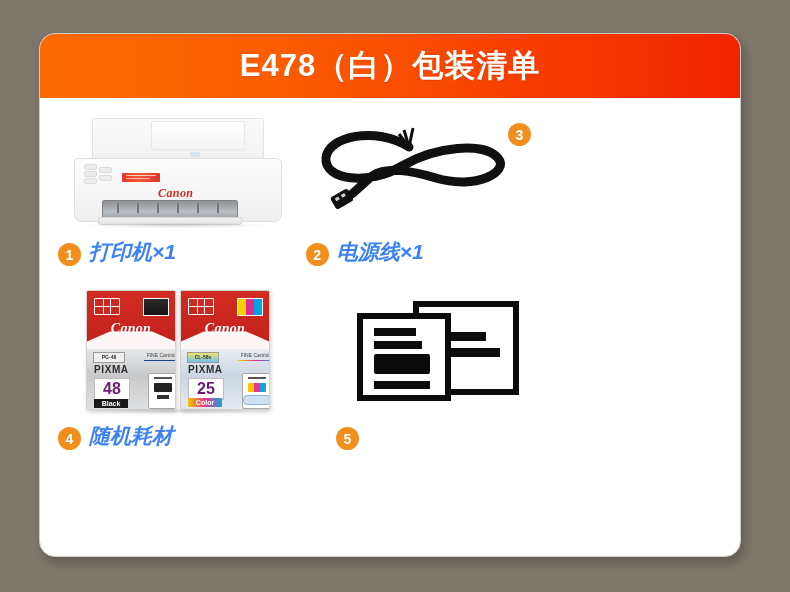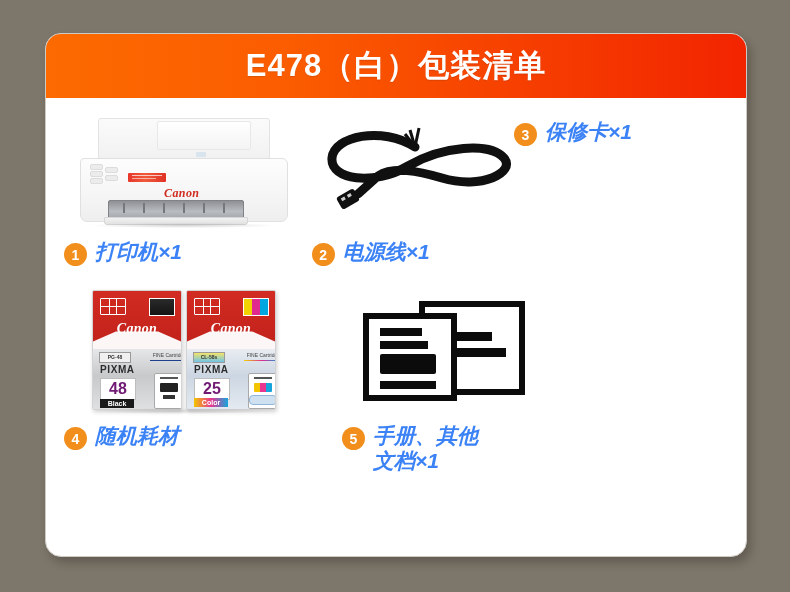--- a/index.html
+++ b/index.html
@@ -6,21 +6,21 @@
   body{
     width:790px;height:592px;
     background:#7d766a;
     font-family:"Liberation Sans","DejaVu Sans",sans-serif;
     overflow:hidden;
   }
   .stage{position:relative;width:790px;height:592px;}
 
   
   .card{
-    position:absolute;left:45px;top:33px;width:700px;height:522px;
+    position:absolute;left:39px;top:33px;width:700px;height:522px;
     background:#ffffff;
     border-radius:16px;
     border:1px solid #cfcac3;
     box-shadow:4px 6px 10px rgba(0,0,0,.22);
     overflow:hidden;
   }
   .card-header{
     height:64px;
     background:linear-gradient(90deg,#fc6a00 0%,#fb5c00 35%,#f63d00 70%,#f22400 100%);
     display:flex;align-items:center;justify-content:center;
@@ -287,23 +287,20 @@
             <span class="badge">2</span>
             <span class="label-text">
               <span class="label-main">电源线×1</span>
             </span>
           </div>
         </div>
 
         <div class="cell" style="width:240px;padding:12px 0 0 4px;">
           <div class="label">
             <span class="badge">3</span>
-            <span class="label-text">
-              <span class="label-main">保修卡×1</span>
-            </span>
           </div>
         </div>
 
       </div>
 
       <div class="row" style="margin-top:24px;">
 
         <div class="cell" style="width:250px;padding:0 0 0 40px;">
           <div class="art" style="height:126px;">
             <div class="inks">
@@ -373,24 +370,20 @@
               <rect x="94" y="52" width="56" height="9" fill="#0b0b0b"></rect>
               <rect x="10" y="20" width="88" height="82" fill="#fff" stroke="#0b0b0b" stroke-width="6"></rect>
               <rect x="24" y="32" width="42" height="8" fill="#0b0b0b"></rect>
               <rect x="24" y="45" width="48" height="8" fill="#0b0b0b"></rect>
               <rect x="24" y="58" width="56" height="20" rx="2" fill="#0b0b0b"></rect>
               <rect x="24" y="85" width="56" height="8" fill="#0b0b0b"></rect>
             </svg>
           </div>
           <div class="label" style="margin-top:8px;">
             <span class="badge">5</span>
-            <span class="label-text">
-              <span class="label-main">手册、其他
-文档×1</span>
-            </span>
           </div>
         </div>
 
       </div>
 
     </div>
   </div>
 </div>
 
 </body></html>

